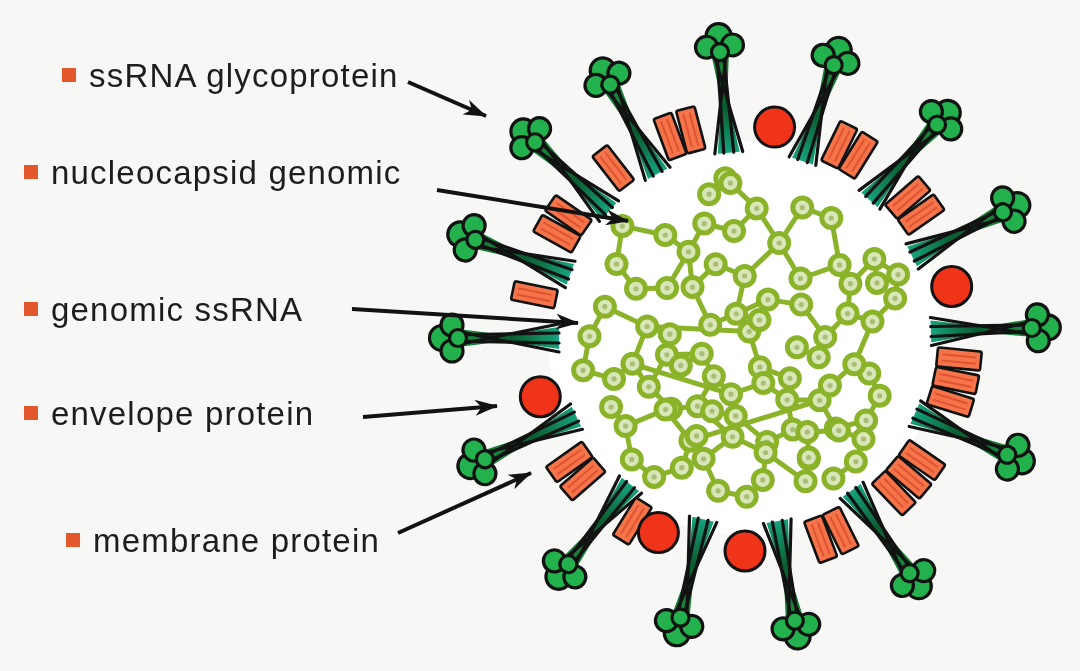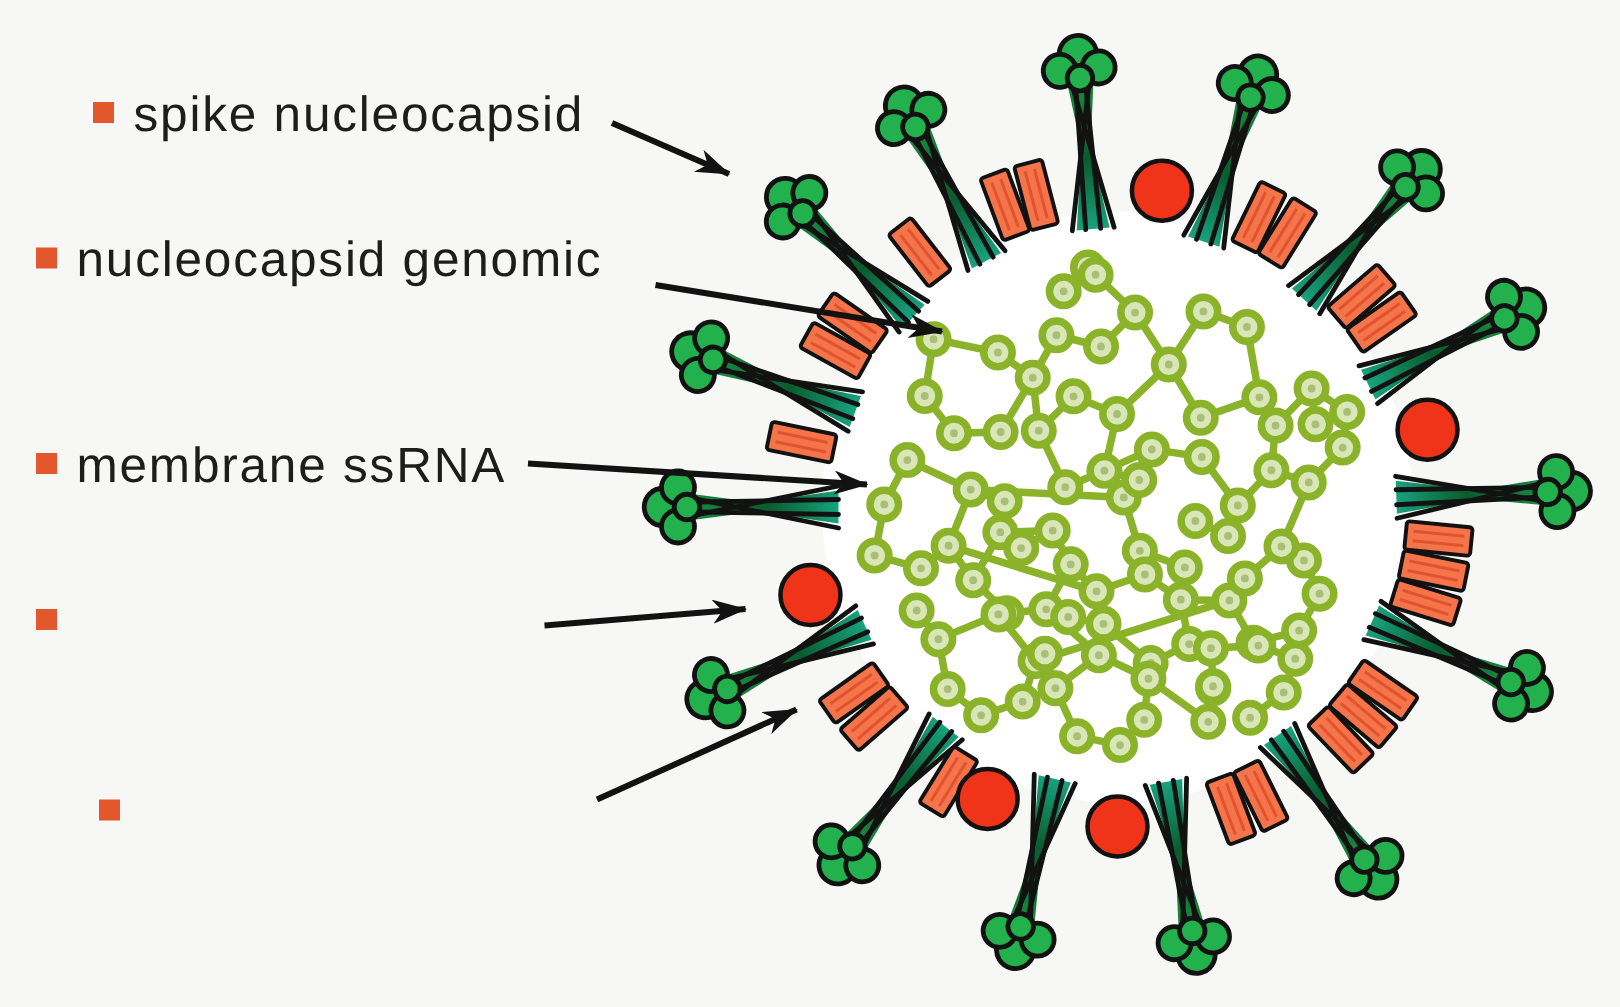--- a/index.html
+++ b/index.html
@@ -544,28 +544,30 @@
     </g>
     <line x1="408" y1="82" x2="486" y2="116" stroke="#121212" stroke-width="4" marker-end="url(#ah)"></line>
     <line x1="437" y1="190" x2="628" y2="221" stroke="#121212" stroke-width="4" marker-end="url(#ah)"></line>
     <line x1="352" y1="309" x2="578" y2="323" stroke="#121212" stroke-width="4" marker-end="url(#ah)"></line>
     <line x1="363" y1="417" x2="497" y2="406" stroke="#121212" stroke-width="4" marker-end="url(#ah)"></line>
     <line x1="398" y1="533" x2="531" y2="473" stroke="#121212" stroke-width="4" marker-end="url(#ah)"></line>
   </svg>
 
 <div class="label-row" style="left:62px;top:53px">
   <span class="bullet"></span>
-  <span class="label-text">spike nucleocapsid</span>
+  <span class="label-text">ssRNA glycoprotein</span>
 </div>
 <div class="label-row" style="left:24px;top:150px">
   <span class="bullet"></span>
   <span class="label-text">nucleocapsid genomic</span>
 </div>
 <div class="label-row" style="left:24px;top:287px">
   <span class="bullet"></span>
-  <span class="label-text">membrane ssRNA</span>
+  <span class="label-text">genomic ssRNA</span>
 </div>
 <div class="label-row" style="left:24px;top:391px">
   <span class="bullet"></span>
+  <span class="label-text">envelope protein</span>
 </div>
 <div class="label-row" style="left:66px;top:518px">
   <span class="bullet"></span>
+  <span class="label-text">membrane protein</span>
 </div>
 
 </body></html>

